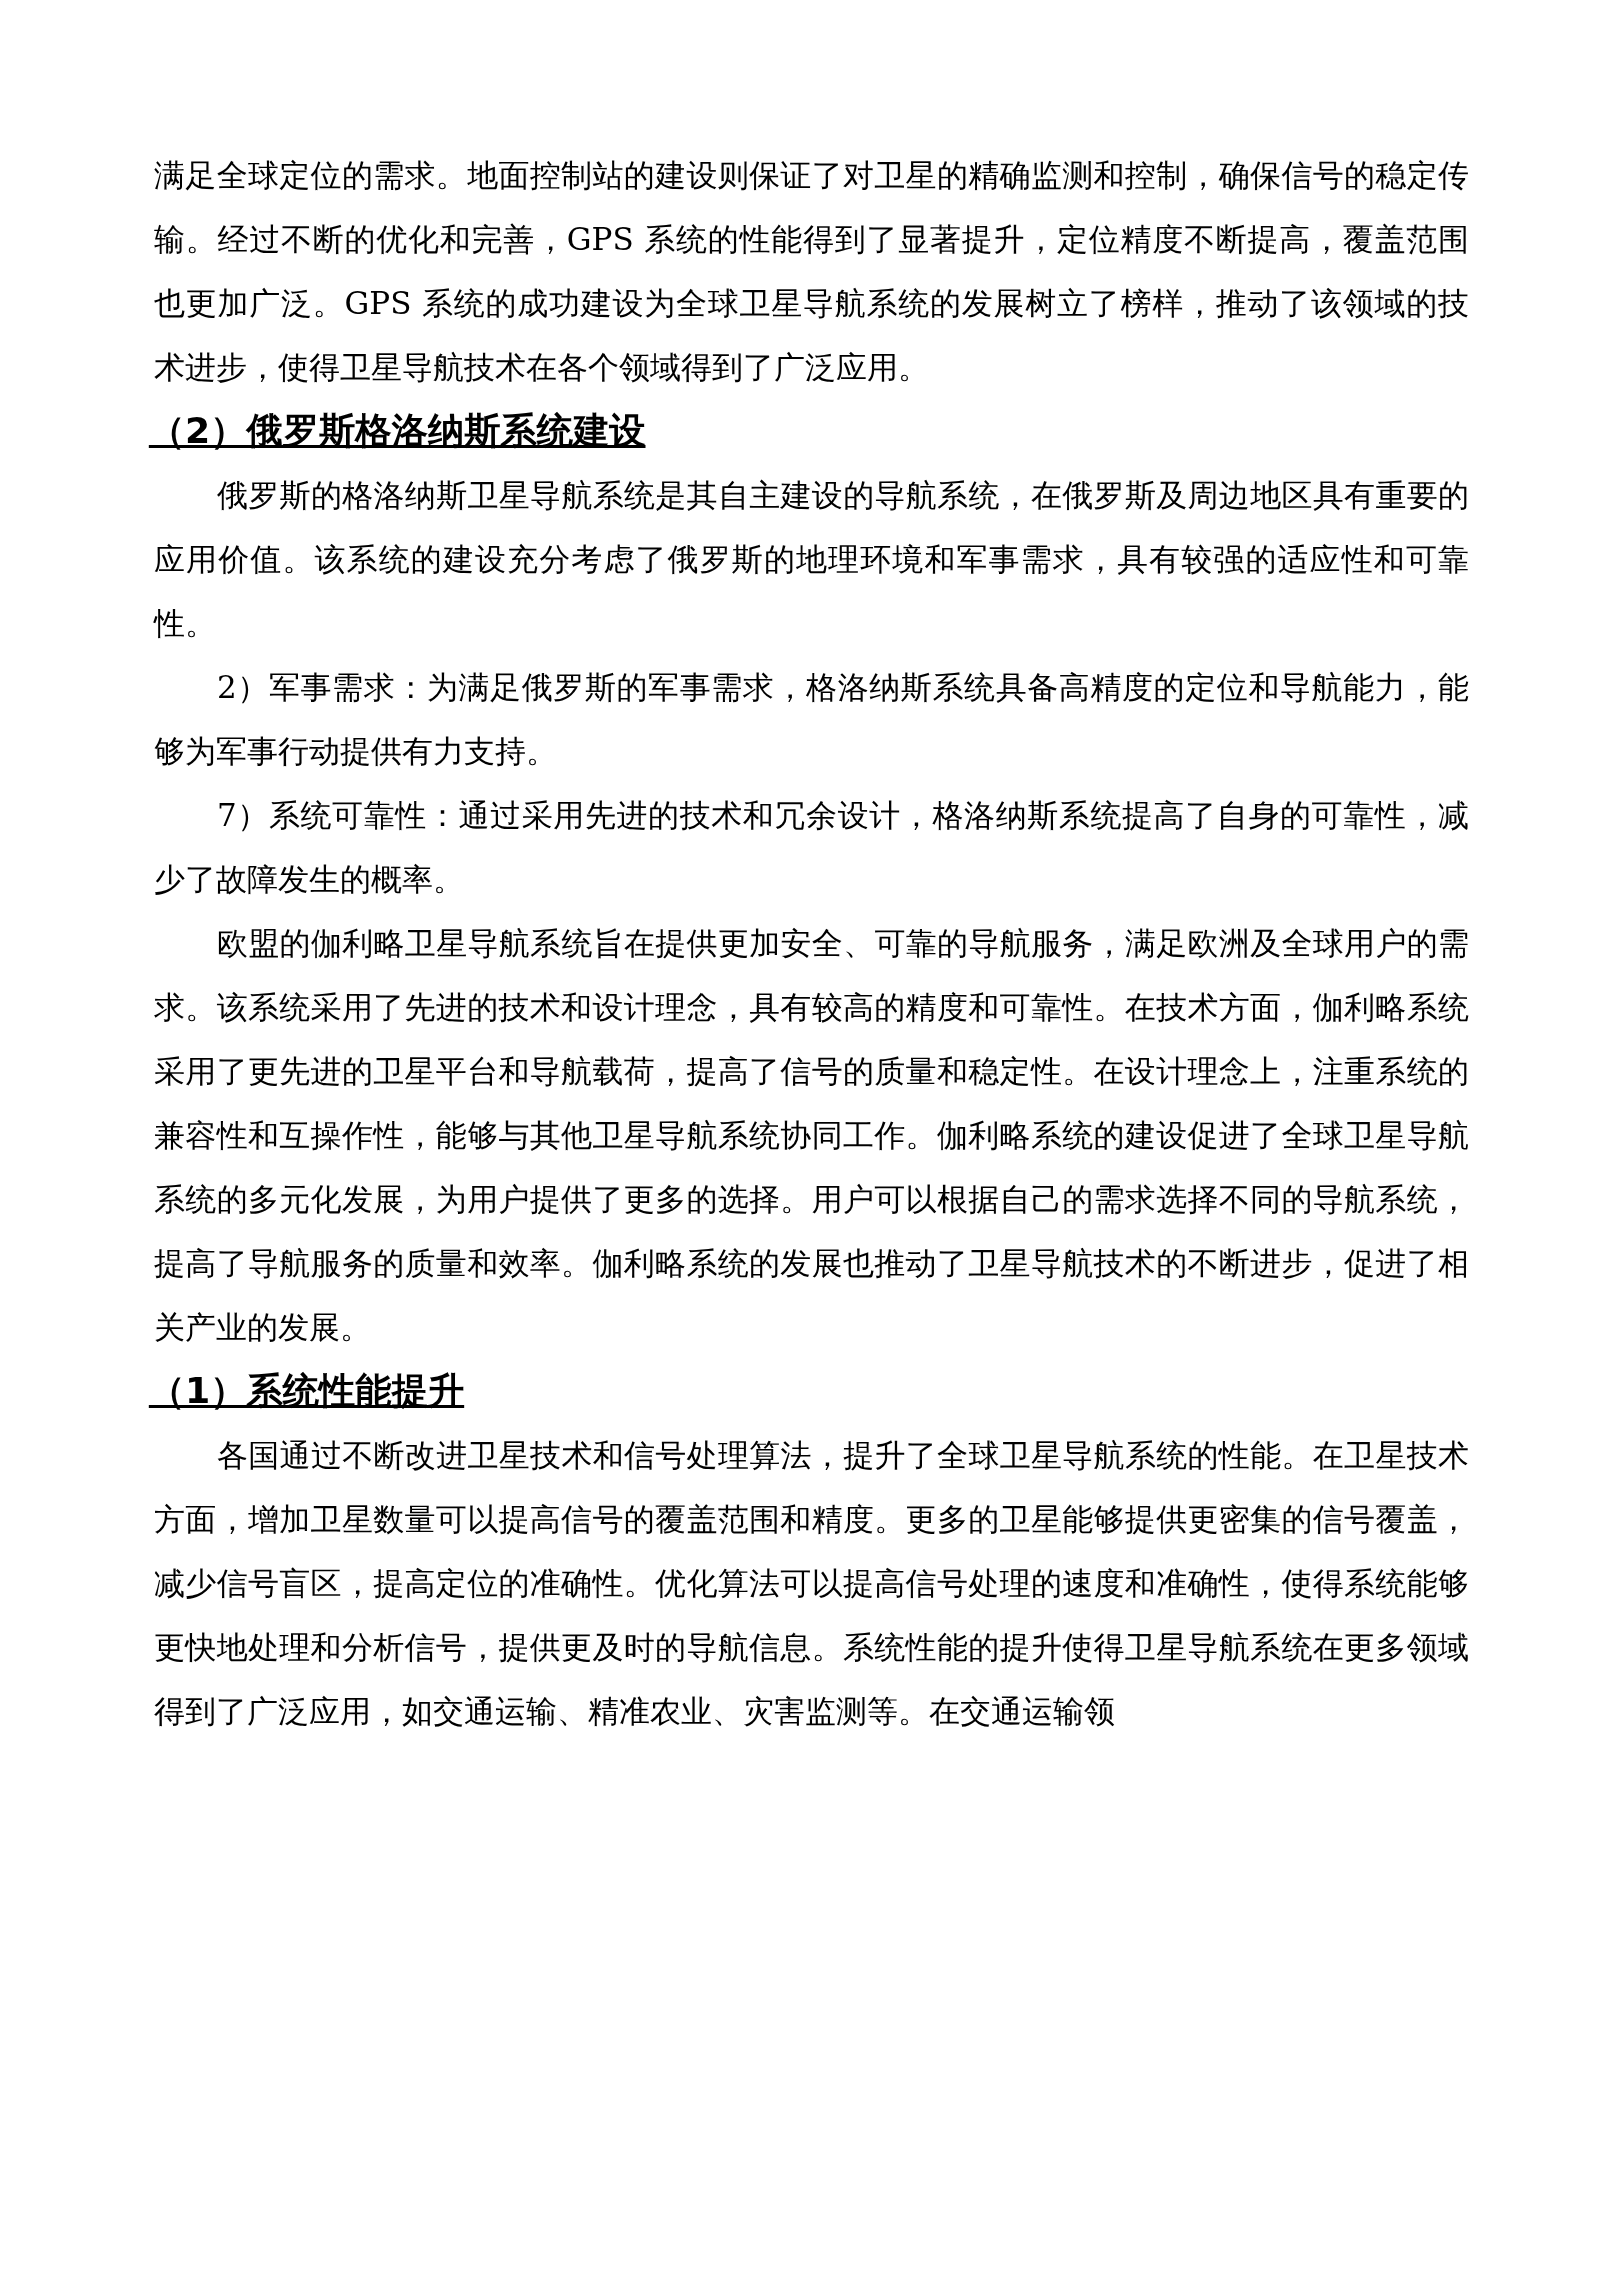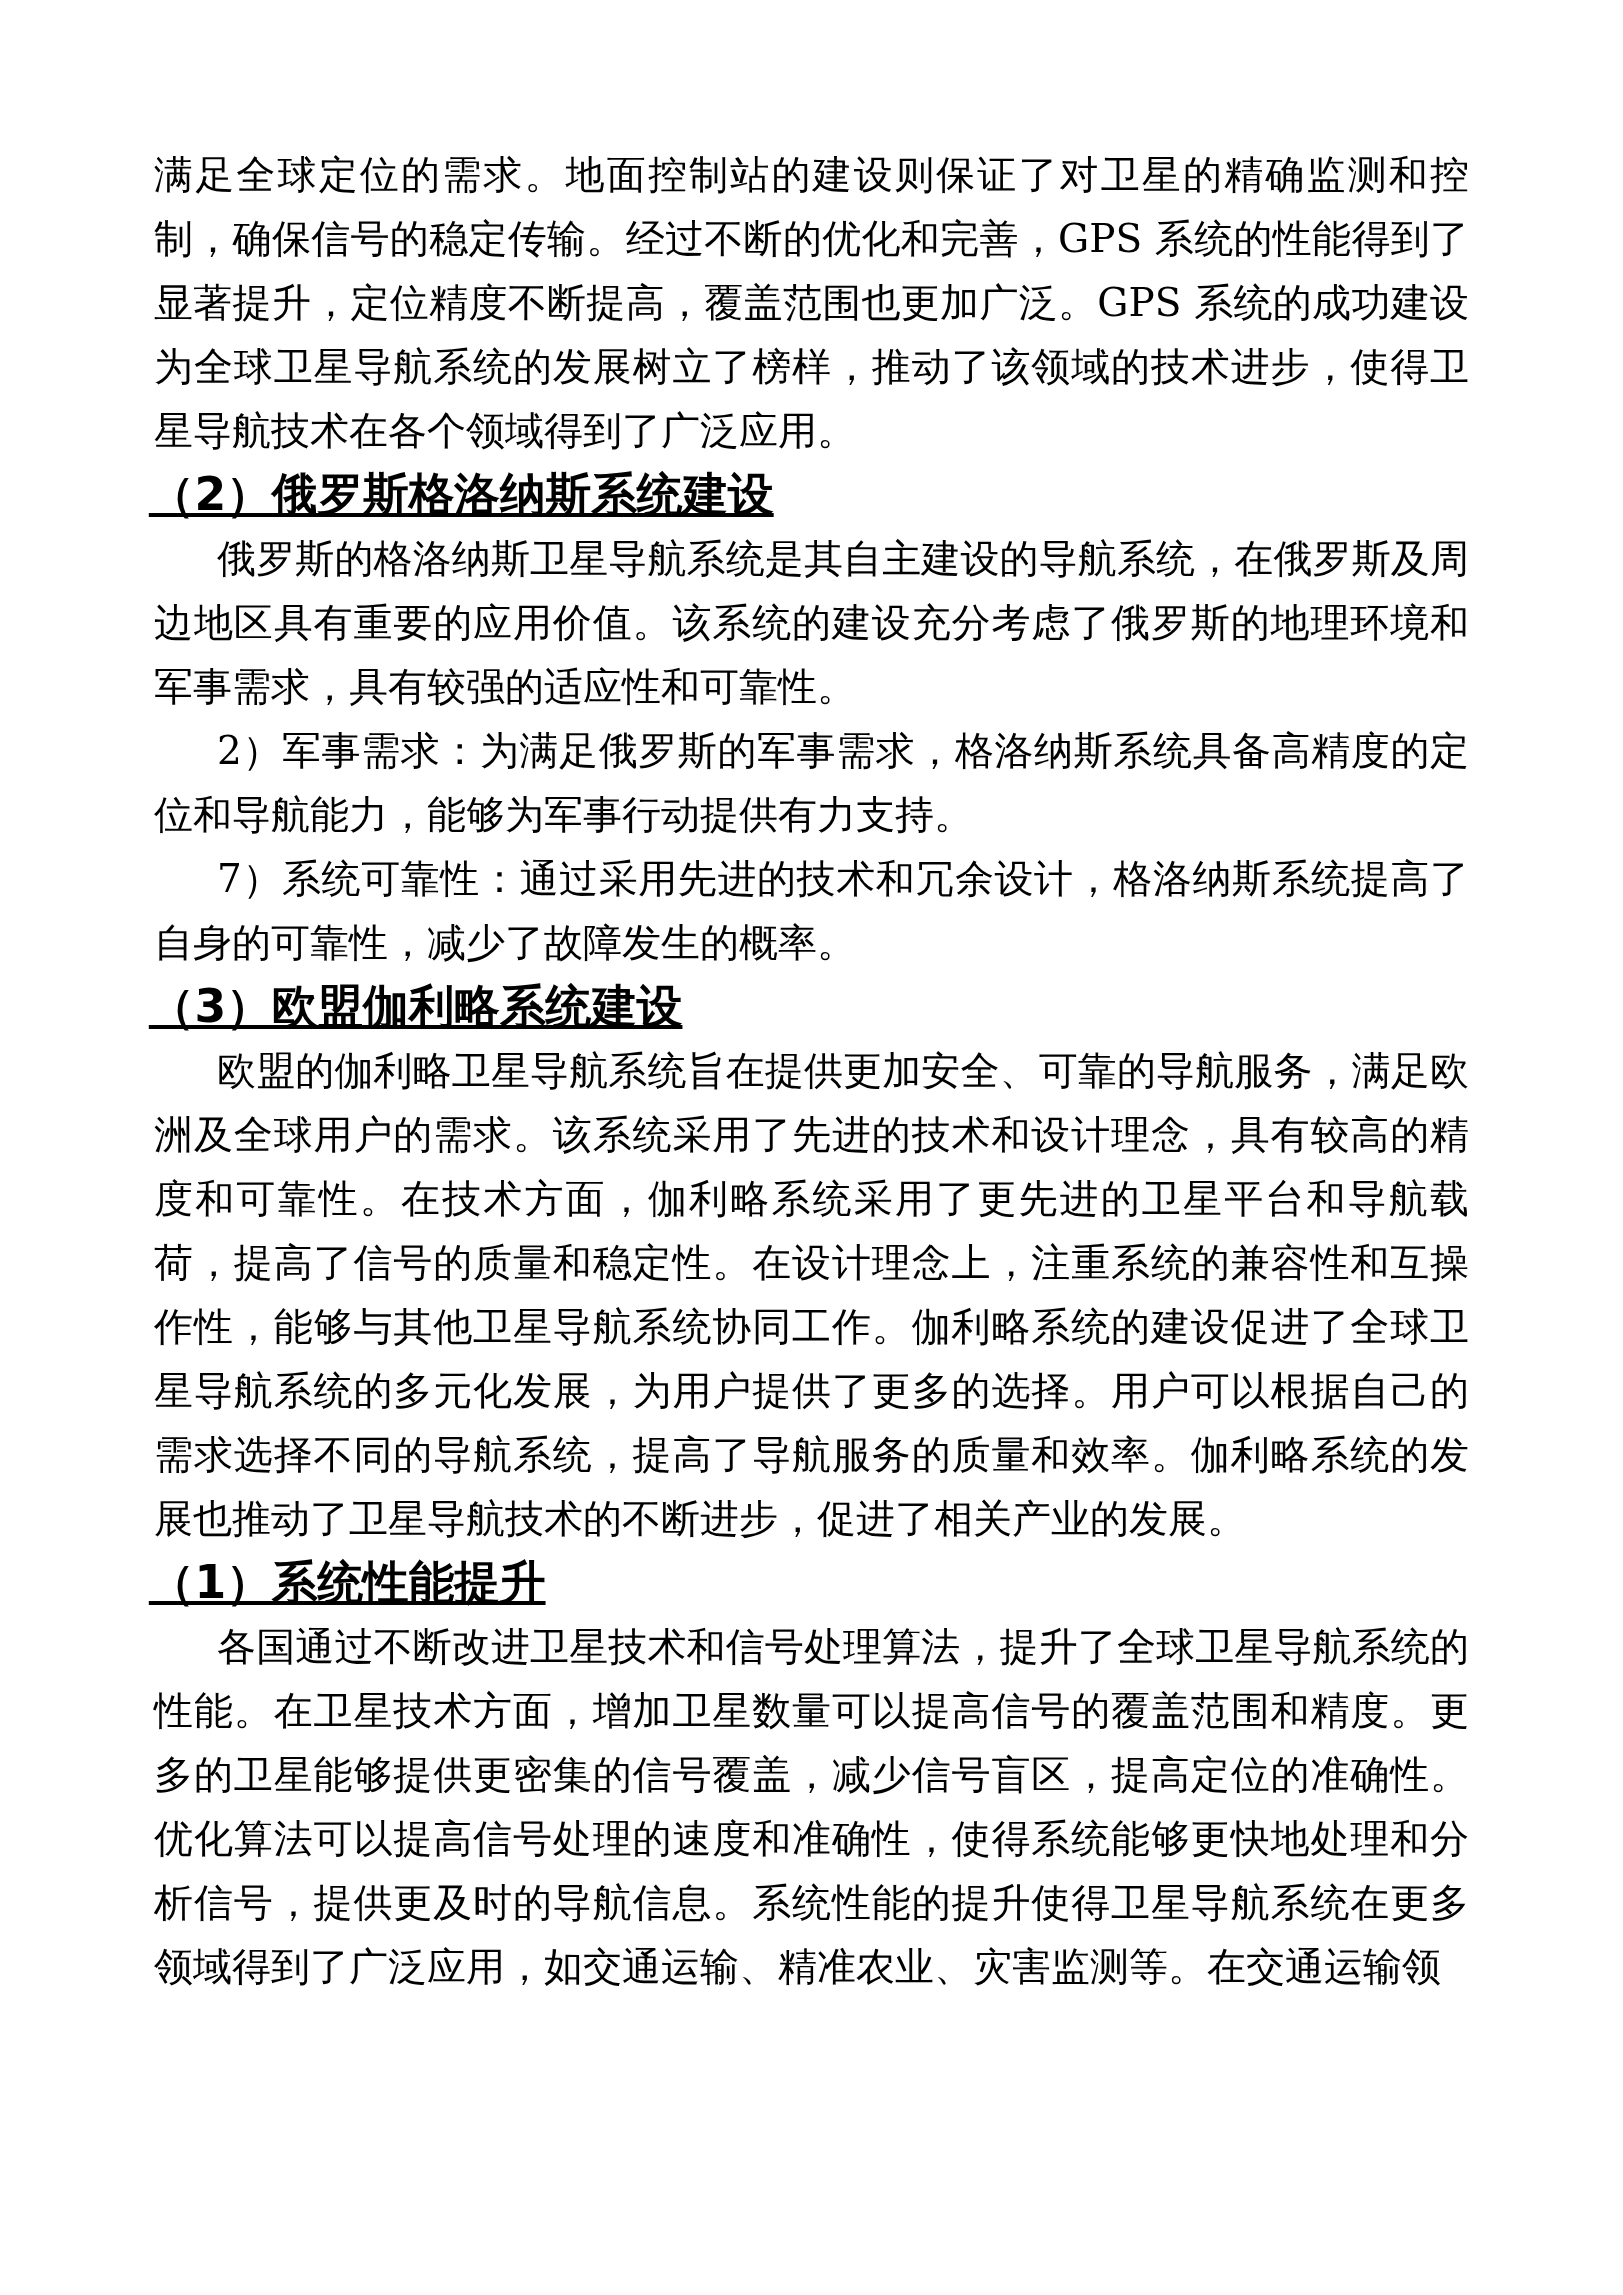--- a/index.html
+++ b/index.html
@@ -13,21 +13,21 @@
       position: relative;
       overflow: hidden;
     }
     .page {
       position: absolute;
       left: 154px;
       top: 143px;
       width: 1315px;
       color: #000000;
       font-family: "DejaVu Serif", "Liberation Serif", serif;
-      font-size: 39px;
+      font-size: 31px;
       line-height: 64px;
     }
     .p {
       margin: 0;
       text-align: justify;
       text-justify: inter-character;
       word-break: break-all;
     }
     .indent {
       text-indent: 63px;
@@ -45,18 +45,17 @@
   </style>
 </head>
 <body>
 
 <div class="page">
   <p class="p">满足全球定位的需求。地面控制站的建设则保证了对卫星的精确监测和控制，确保信号的稳定传输。经过不断的优化和完善，GPS 系统的性能得到了显著提升，定位精度不断提高，覆盖范围也更加广泛。GPS 系统的成功建设为全球卫星导航系统的发展树立了榜样，推动了该领域的技术进步，使得卫星导航技术在各个领域得到了广泛应用。</p>
   <h3 class="h sub">（2）俄罗斯格洛纳斯系统建设</h3>
   <p class="p indent">俄罗斯的格洛纳斯卫星导航系统是其自主建设的导航系统，在俄罗斯及周边地区具有重要的应用价值。该系统的建设充分考虑了俄罗斯的地理环境和军事需求，具有较强的适应性和可靠性。</p>
   <p class="p indent">2）军事需求：为满足俄罗斯的军事需求，格洛纳斯系统具备高精度的定位和导航能力，能够为军事行动提供有力支持。</p>
   <p class="p indent">7）系统可靠性：通过采用先进的技术和冗余设计，格洛纳斯系统提高了自身的可靠性，减少了故障发生的概率。</p>
-  <h3 class="h sub">（3）欧盟伽利略系统建设</h3>
   <p class="p indent">欧盟的伽利略卫星导航系统旨在提供更加安全、可靠的导航服务，满足欧洲及全球用户的需求。该系统采用了先进的技术和设计理念，具有较高的精度和可靠性。在技术方面，伽利略系统采用了更先进的卫星平台和导航载荷，提高了信号的质量和稳定性。在设计理念上，注重系统的兼容性和互操作性，能够与其他卫星导航系统协同工作。伽利略系统的建设促进了全球卫星导航系统的多元化发展，为用户提供了更多的选择。用户可以根据自己的需求选择不同的导航系统，提高了导航服务的质量和效率。伽利略系统的发展也推动了卫星导航技术的不断进步，促进了相关产业的发展。</p>
   <h3 class="h sub">（1）系统性能提升</h3>
   <p class="p indent">各国通过不断改进卫星技术和信号处理算法，提升了全球卫星导航系统的性能。在卫星技术方面，增加卫星数量可以提高信号的覆盖范围和精度。更多的卫星能够提供更密集的信号覆盖，减少信号盲区，提高定位的准确性。优化算法可以提高信号处理的速度和准确性，使得系统能够更快地处理和分析信号，提供更及时的导航信息。系统性能的提升使得卫星导航系统在更多领域得到了广泛应用，如交通运输、精准农业、灾害监测等。在交通运输领</p>
 </div>
 
 
 </body></html>

